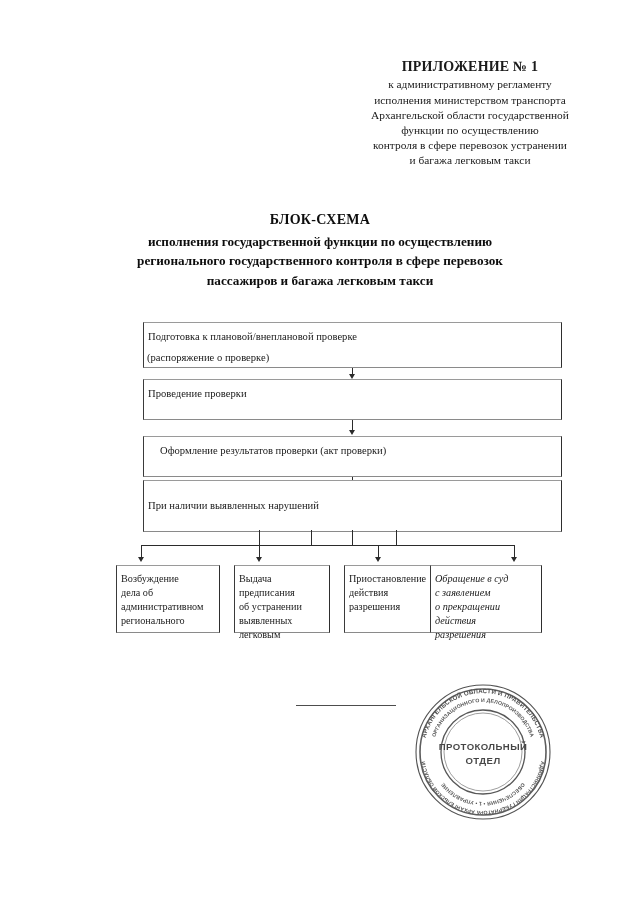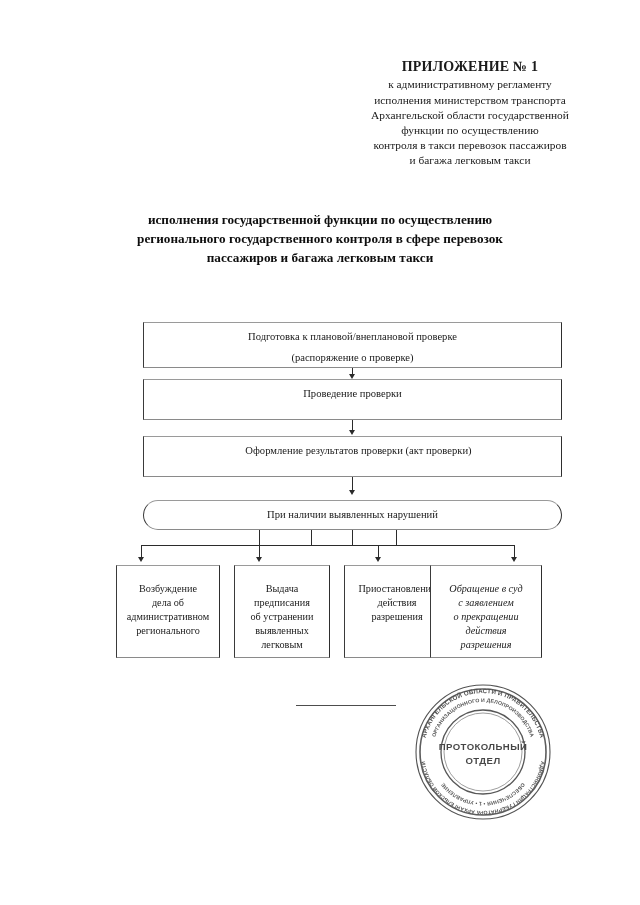--- a/index.html
+++ b/index.html
@@ -72,38 +72,37 @@
     box-sizing: border-box;
     border: 1px solid #4a4a4a;
     border-top-color: #9a9a9a;
     border-bottom-color: #8a8a8a;
     border-left-color: #3a3a3a;
     border-right-color: #2e2e2e;
     background: #ffffff;
     display: flex;
     align-items: flex-start;
     justify-content: center;
-    text-align: center;
     font-size: 10.6px;
     line-height: 1.38;
     color: #1a1a1a;
     padding-top: 7px;
   }
   .node.center-v { align-items: center; padding-top: 0; }
   .node .node-text { display: block; width: 100%; padding: 0 4px; }
 
   
   .node-wide { left: 143px; width: 419px; }
   .n1 { top: 322px;  height: 46px; }
   .n2 { top: 379px;  height: 41px; }
   .n3 { top: 436px;  height: 41px; padding-left: 12px; }
-  .n4 { top: 500px;  height: 30px; border-radius: 15px; }
-
-  
-  .node-leaf { top: 565px; height: 93px; font-size: 10.2px; line-height: 1.36; padding-top: 16px; }
+  .n4 { top: 480px;  height: 52px; }
+
+  
+  .node-leaf { top: 565px; height: 68px; font-size: 10.2px; line-height: 1.36; padding-top: 6px; }
   .l1 { left: 116px;  width: 104px; }
   .l2 { left: 234px;  width: 96px;  }
   .l3 { left: 344px;  width: 106px; }
   .l4 { left: 430px;  width: 112px; font-style: italic; }
 
   
   .conn {
     position: absolute;
     background: #2b2b2b;
   }
@@ -163,25 +162,26 @@
 <body>
 
 <div class="page">
 
   <div class="appendix-block">
     <div class="appendix-title">ПРИЛОЖЕНИЕ № 1</div>
     <div class="appendix-line">к административному регламенту</div>
     <div class="appendix-line">исполнения министерством транспорта</div>
     <div class="appendix-line">Архангельской области государственной</div>
     <div class="appendix-line">функции по осуществлению</div>
-    <div class="appendix-line">контроля в такси перевозок пассажиров</div>
+    <div class="appendix-line">контроля в сфере перевозок устранении</div>
     <div class="appendix-line">и багажа легковым такси</div>
   </div>
 
   <div class="doc-title">
+    <div class="main-title">БЛОК-СХЕМА</div>
     <span class="sub-line">исполнения государственной функции по осуществлению</span>
     <span class="sub-line">регионального государственного контроля в сфере перевозок</span>
     <span class="sub-line">пассажиров и багажа легковым такси</span>
   </div>
 
   <div class="flow">
 
     <div class="node node-wide n1">
       <span class="node-text">Подготовка к плановой/внеплановой проверке</span>
     </div>

